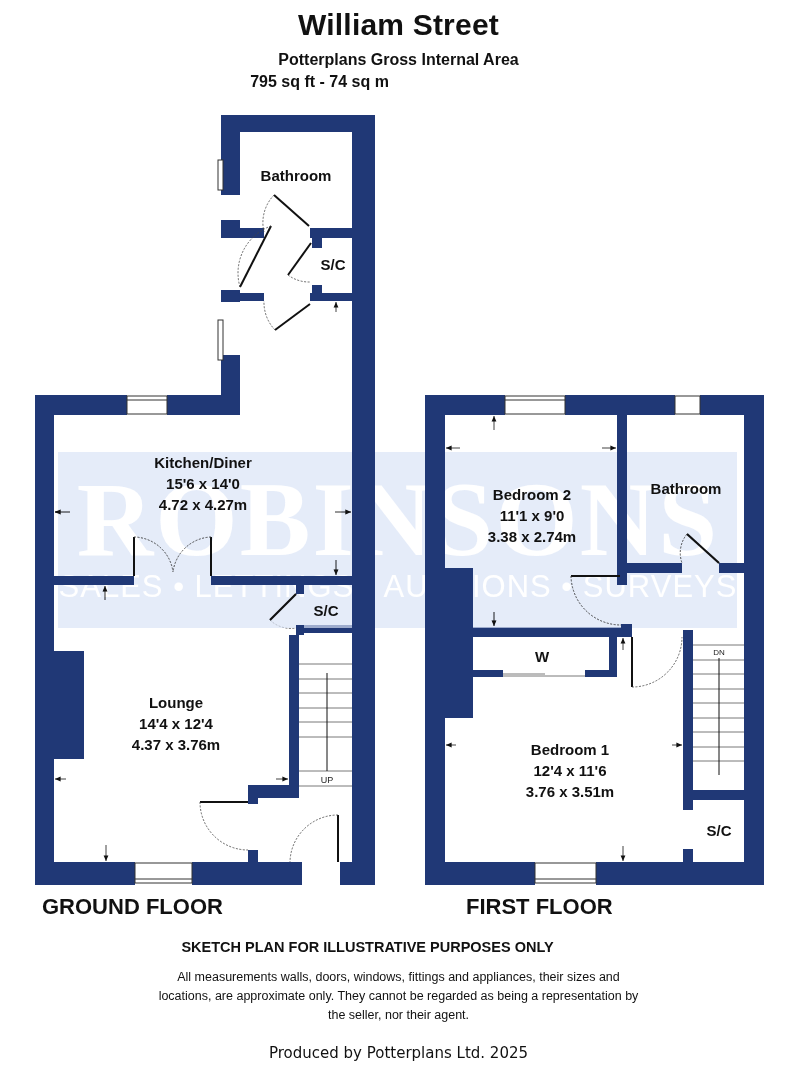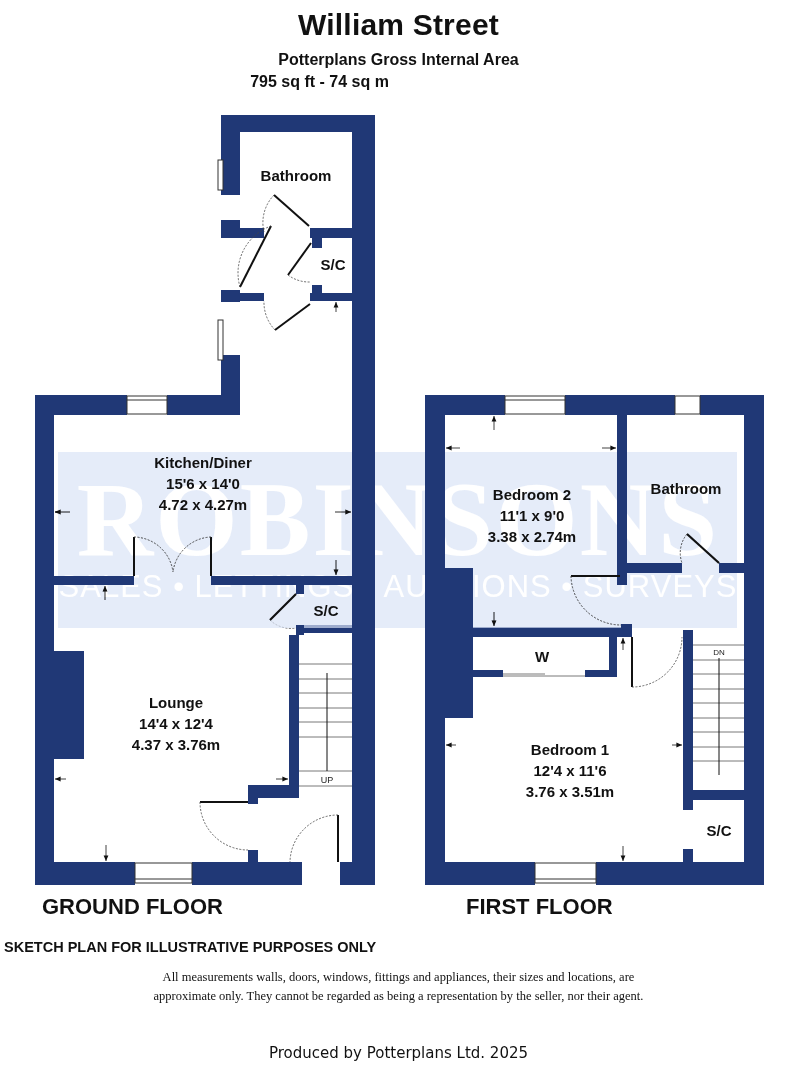--- a/index.html
+++ b/index.html
@@ -3,22 +3,22 @@
 <meta charset="utf-8">
 <style>
   html, body { margin: 0; padding: 0; background: #ffffff; }
   body { width: 797px; height: 1080px; position: relative; overflow: hidden; font-family: "Liberation Sans", sans-serif; color: #111; }
   .title { position: absolute; left: 0; width: 797px; top: 8px; text-align: center; font-weight: bold; font-size: 30px; letter-spacing: 0.2px; }
   .subtitle { position: absolute; left: 0; width: 797px; top: 51px; text-align: center; font-weight: bold; font-size: 16px; }
   .area { position: absolute; left: 0; width: 639px; top: 73px; text-align: center; font-weight: bold; font-size: 16px; }
   svg.plan { position: absolute; left: 0; top: 0; }
   .lbl { font-family: "Liberation Sans", sans-serif; font-weight: bold; fill: #111; }
   .floor-label { position: absolute; top: 894px; font-weight: bold; font-size: 22px; }
-  .disclaimer-head { position: absolute; left: 4px; width: 711px; top: 939px; text-align: left; font-weight: bold; font-size: 14.5px; }
-  .disclaimer { position: absolute; left: 150px; width: 497px; top: 968px; text-align: center; font-size: 14px; line-height: 19px; font-family: Liberation Serif, serif; font-size: 12.5px; }
+  .disclaimer-head { position: absolute; left: 12px; width: 711px; top: 939px; text-align: center; font-weight: bold; font-size: 14.5px; }
+  .disclaimer { position: absolute; left: 150px; width: 497px; top: 968px; text-align: center; font-size: 14px; line-height: 19px; font-family: Liberation Sans, sans-serif; font-size: 12.5px; }
   .credit { position: absolute; left: 0; width: 797px; top: 1044px; text-align: center; font-family: "DejaVu Sans", sans-serif; font-size: 15px; }
 </style>
 </head>
 <body>
 
 <div class="title">William Street</div>
 <div class="subtitle">Potterplans Gross Internal Area</div>
 <div class="area">795 sq ft - 74 sq m</div>
 
 <svg class="plan" width="797" height="1080" viewBox="0 0 797 1080">

